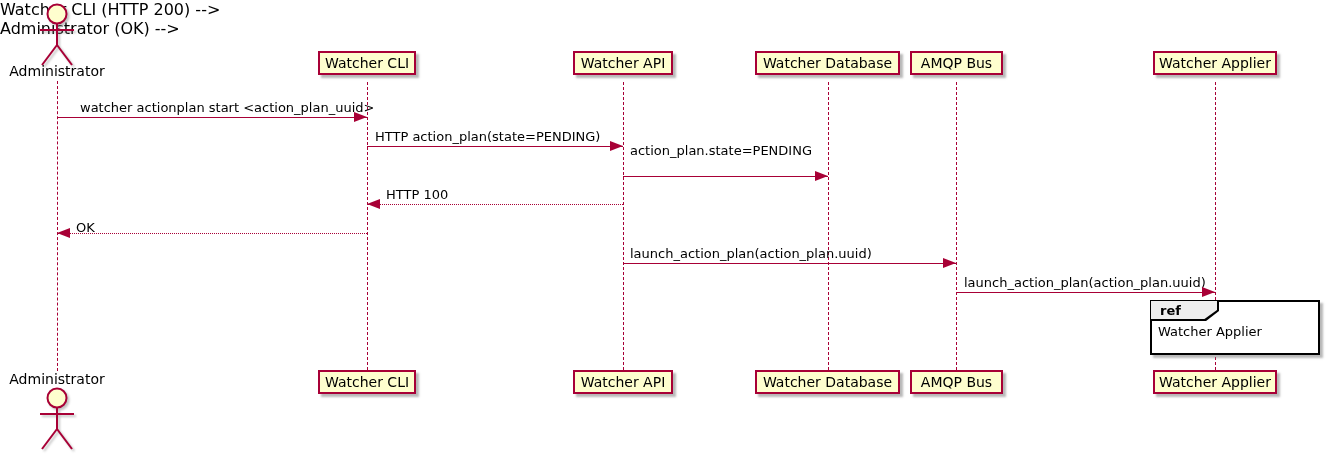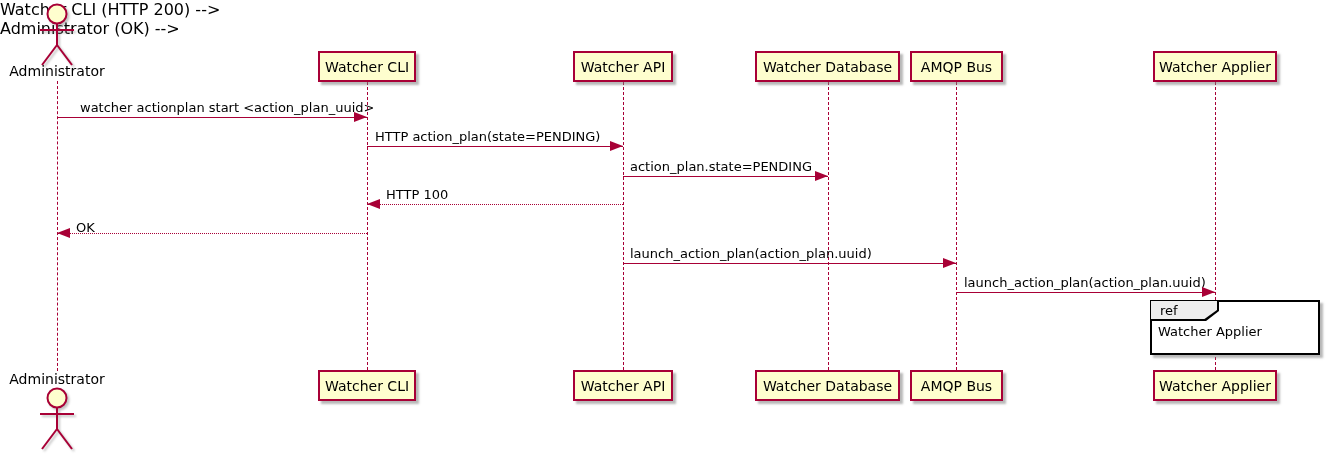--- a/index.html
+++ b/index.html
@@ -4,21 +4,21 @@
 <style>
   html, body { margin:0; padding:0; background:#ffffff; }
   .canvas {
     position:relative; width:1330px; height:456px; background:#ffffff;
     font-family:"DejaVu Sans", sans-serif; overflow:hidden; color:#000;
   }
   .lifeline {
     position:absolute; width:0; border-left:1px dashed #A80036;
   }
   .participant {
-    position:absolute; height:31px; box-sizing:border-box;
+    position:absolute; height:24px; box-sizing:border-box;
     background:#FEFECE; border:2px solid #A80036;
     box-shadow:3px 3px 2px rgba(125,125,125,0.55);
     display:flex; align-items:center; justify-content:center;
     font-size:14px; white-space:nowrap; padding:0 5px;
   }
   .actor-figure { position:absolute; filter:drop-shadow(2.5px 2.5px 1px rgba(120,120,120,0.45)); }
   .actor-label {
     position:absolute; width:120px; text-align:center; font-size:14px; white-space:nowrap;
   }
   .msg-label { position:absolute; font-size:13px; white-space:nowrap; }
@@ -38,21 +38,21 @@
     position:absolute; box-sizing:border-box; background:#ffffff;
     border:2px solid #000000; box-shadow:3px 3px 2px rgba(125,125,125,0.55);
   }
   .ref-header-outer {
     position:absolute; left:-1px; top:-1px; width:68px; height:20px; background:#000000;
     clip-path:polygon(0 0, 100% 0, 100% 50%, 81% 100%, 0 100%);
   }
   .ref-header-inner {
     position:absolute; left:0; top:0; width:66px; height:18px; background:#EEEEEE;
     clip-path:polygon(0 0, 100% 0, 100% 50%, 81% 100%, 0 100%);
-    font-size:13px; font-weight:normal; padding-left:9px; box-sizing:border-box;
+    font-size:13px; font-weight:bold; padding-left:9px; box-sizing:border-box;
     display:flex; align-items:center;
   }
   .ref-body {
     position:absolute; left:0; top:20px; right:0; padding:2px 6px;
     font-size:13px; line-height:16px;
   }
 </style>
 </head>
 <body>
 
@@ -92,21 +92,21 @@
 
   
   <div>
     <div class="msg-label" style="left:375px; top:129px">HTTP action_plan(state=PENDING)</div>
     <div class="msg-line" style="left:367px; top:146px; width:256px"></div>
     <div class="arrow-r" style="left:610px; top:141px"></div>
   </div>
 
   
   <div>
-    <div class="msg-label" style="left:630px; top:159px">action_plan.state=PENDING</div>
+    <div class="msg-label" style="left:630px; top:143px">action_plan.state=PENDING</div>
     <div class="msg-line" style="left:623px; top:176px; width:205px"></div>
     <div class="arrow-r" style="left:815px; top:171px"></div>
   </div>
 
    Watcher CLI (HTTP 200) --&gt;
   <div>
     <div class="msg-label" style="left:386px; top:187px">HTTP 100</div>
     <div class="msg-line dashed" style="left:367px; top:204px; width:256px"></div>
     <div class="arrow-l" style="left:367px; top:199px"></div>
   </div>

